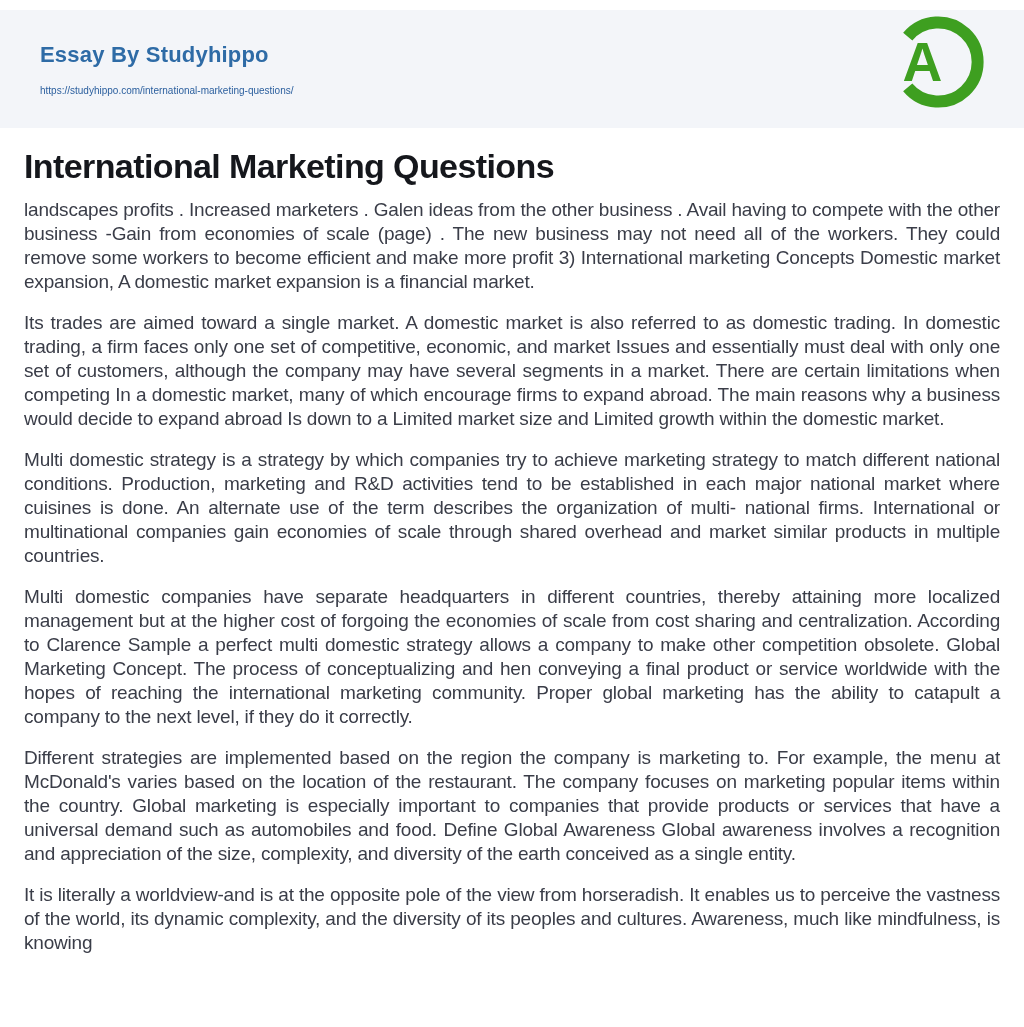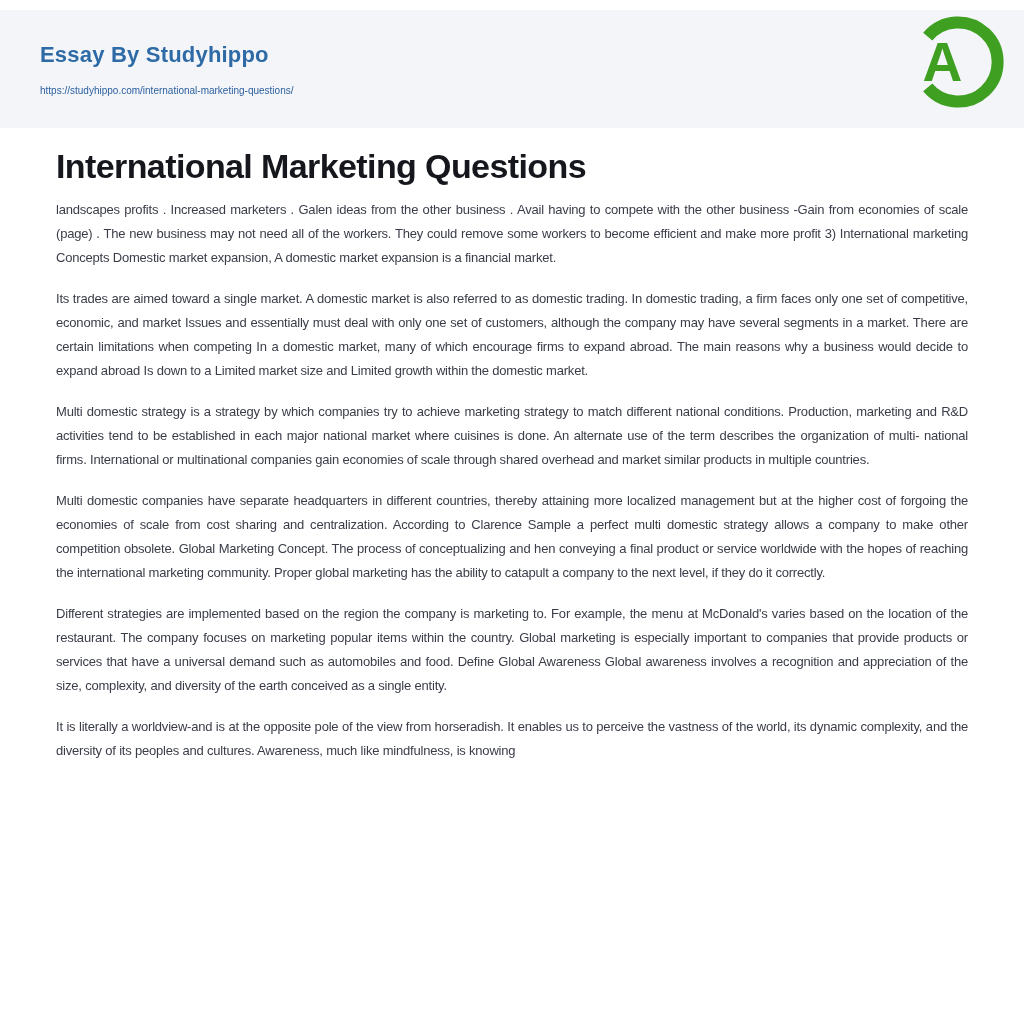--- a/index.html
+++ b/index.html
@@ -23,21 +23,21 @@
     min-height: 1027px;
   }
   .site-header {
     margin-top: 10px;
     height: 118px;
     width: 100%;
     background: var(--header-bg);
     display: flex;
     align-items: center;
     justify-content: space-between;
-    padding: 0 20px 0 40px;
+    padding: 0 40px 0 40px;
   }
   .header-text { display: flex; flex-direction: column; }
   .site-label {
     font-size: 22px;
     font-weight: 700;
     letter-spacing: 0.2px;
     color: var(--brand-blue);
     margin-bottom: 17px;
   }
   .site-url {
@@ -47,33 +47,33 @@
     text-decoration: none;
   }
   .logo {
     width: 92px;
     height: 92px;
     flex: 0 0 auto;
     transform: translateY(-7px);
   }
   .logo svg { width: 100%; height: 100%; display: block; }
   .content {
-    padding: 0 56px;
+    padding: 0 24px;
   }
   .page-title {
     margin: 21px 0 13px 0;
     font-size: 34px;
     font-weight: 800;
     letter-spacing: -0.6px;
     color: var(--title-color);
     line-height: 1.05;
   }
   .essay-paragraph {
     margin: 0 0 17px 0;
-    font-size: 13px;
+    font-size: 19px;
     letter-spacing: -0.2px;
     line-height: 24px;
     text-align: justify;
     color: var(--body-text);
   }
 </style>
 </head>
 <body>
 
 <header class="site-header">

